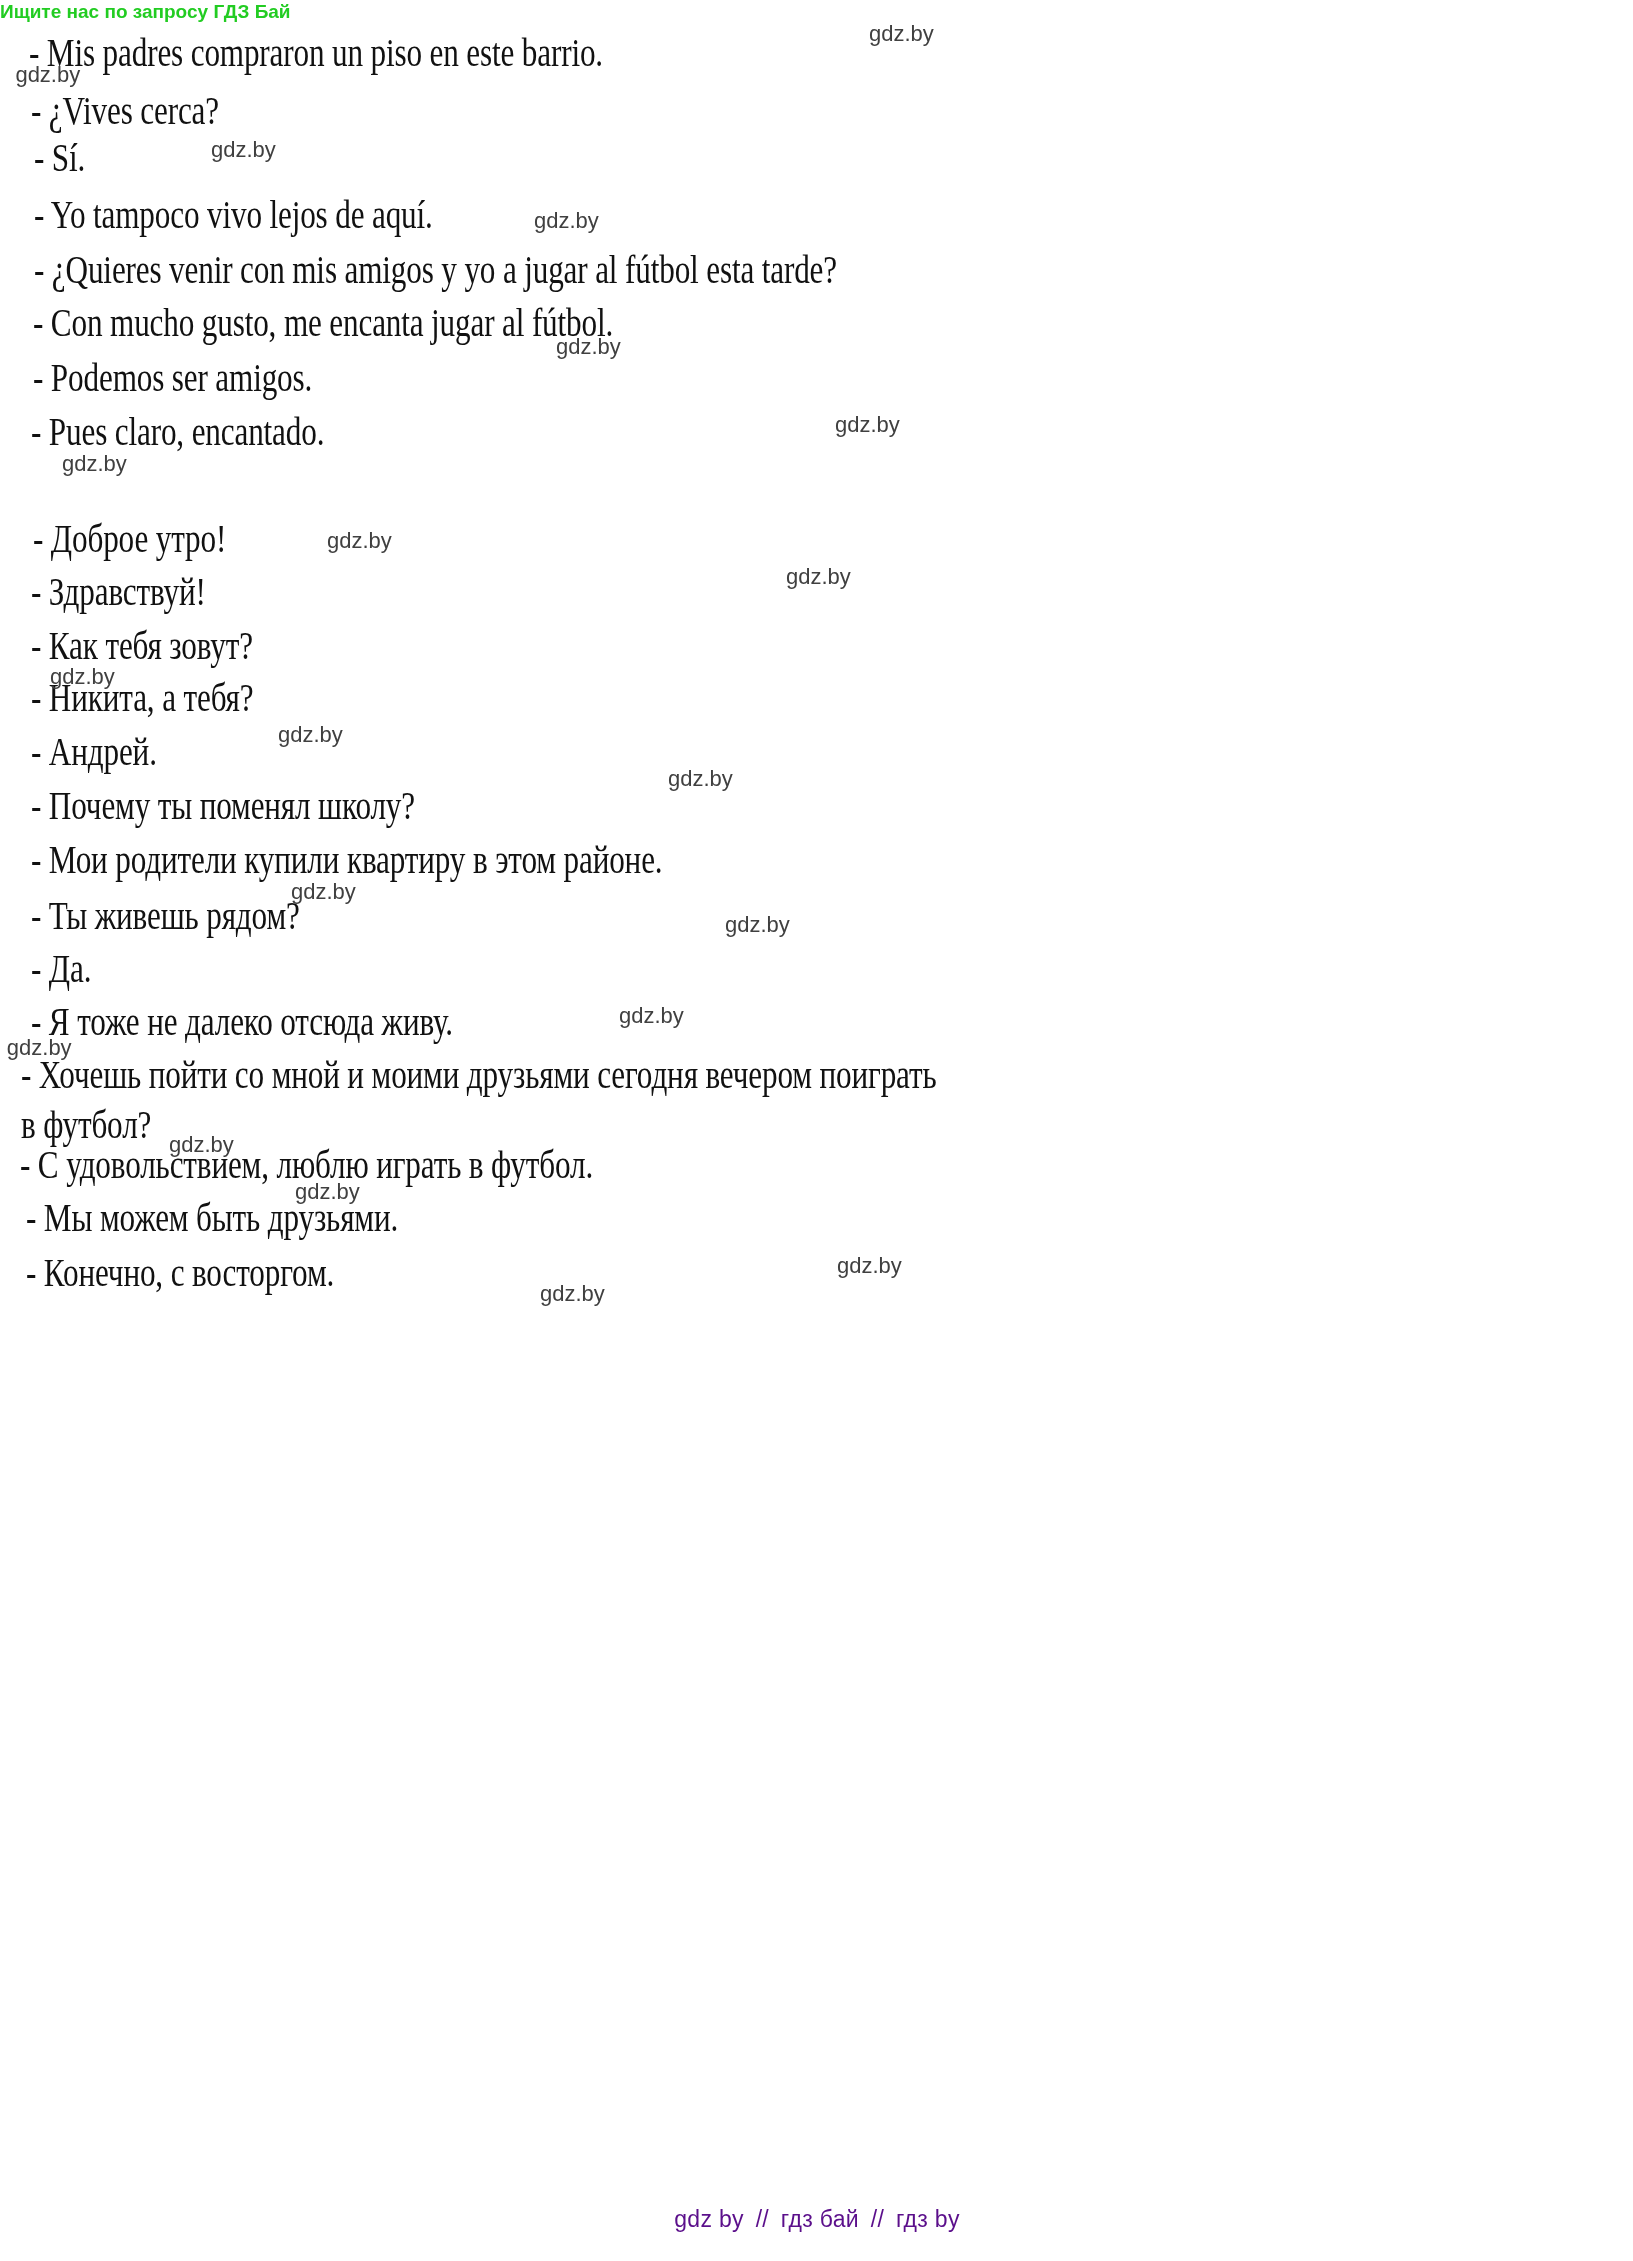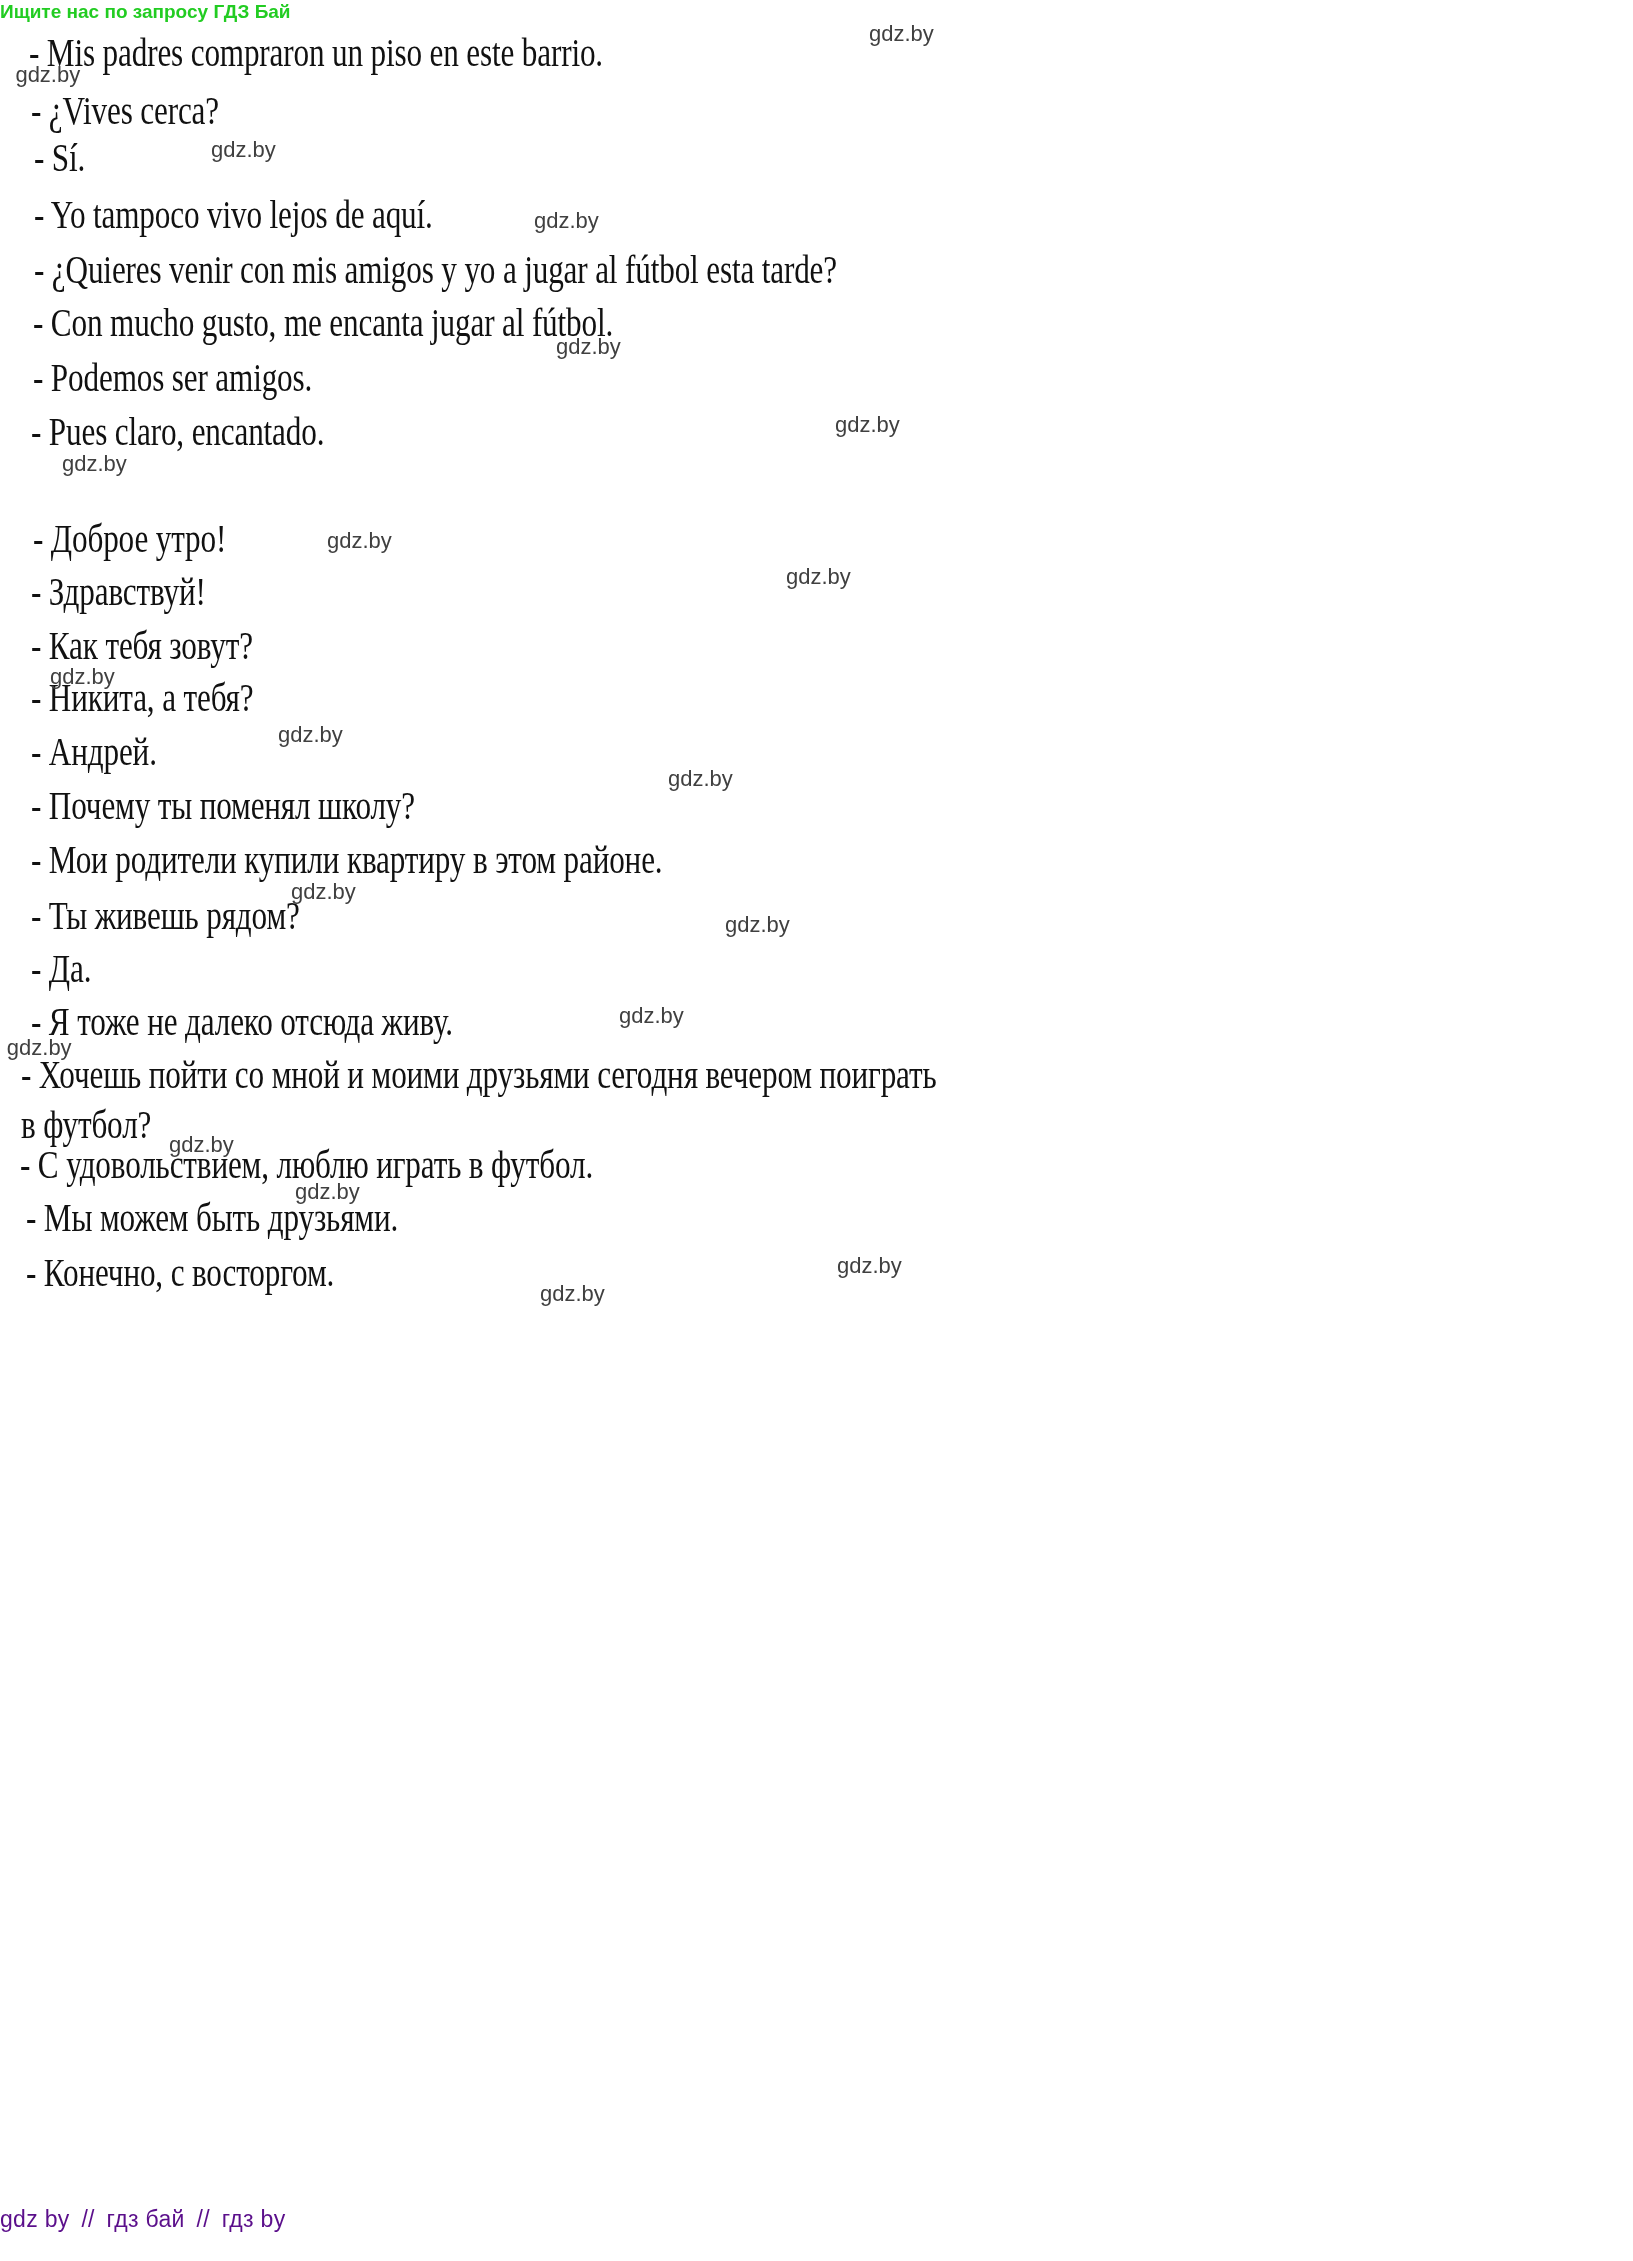--- a/index.html
+++ b/index.html
@@ -67,20 +67,21 @@
     user-select: none;
     text-align: center;
   }
 
   
   #footer-links {
     position: absolute;
     left: 0;
     top: 2206px;
     width: 100%;
+    text-align: center;
     font-family: "Liberation Sans", "DejaVu Sans", sans-serif;
     font-size: 23px;
     line-height: 27px;
     color: #5b0f8b;
     white-space: nowrap;
     letter-spacing: 0.3px;
   }
   #footer-links .sep { color: #5b0f8b; padding: 0 5.1px; }
 </style>
 </head>

